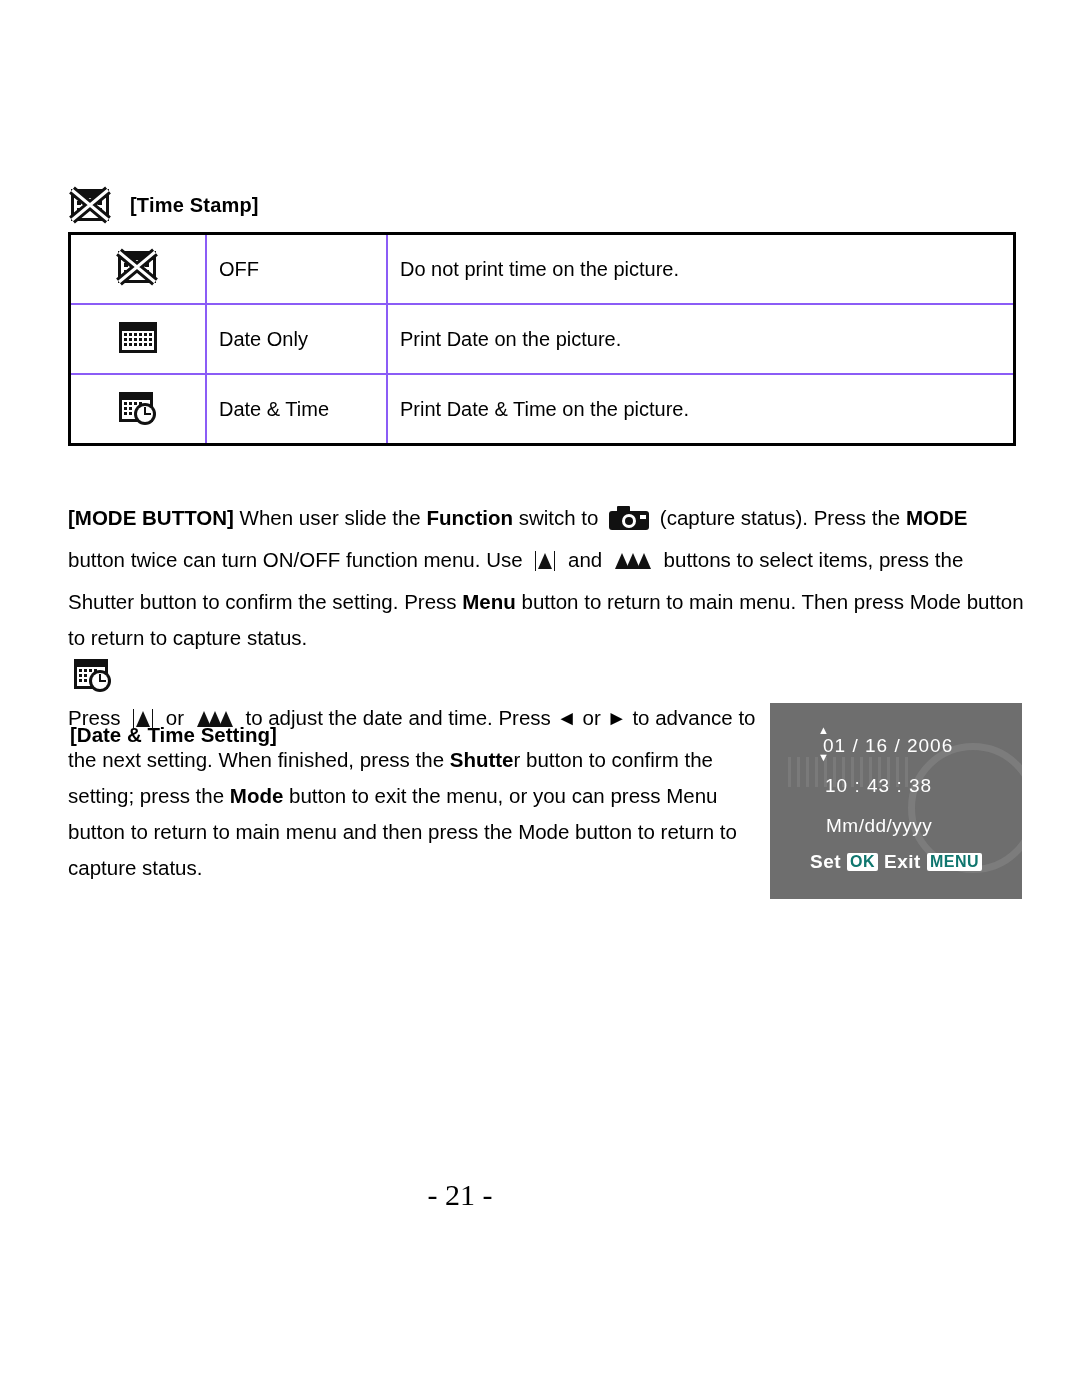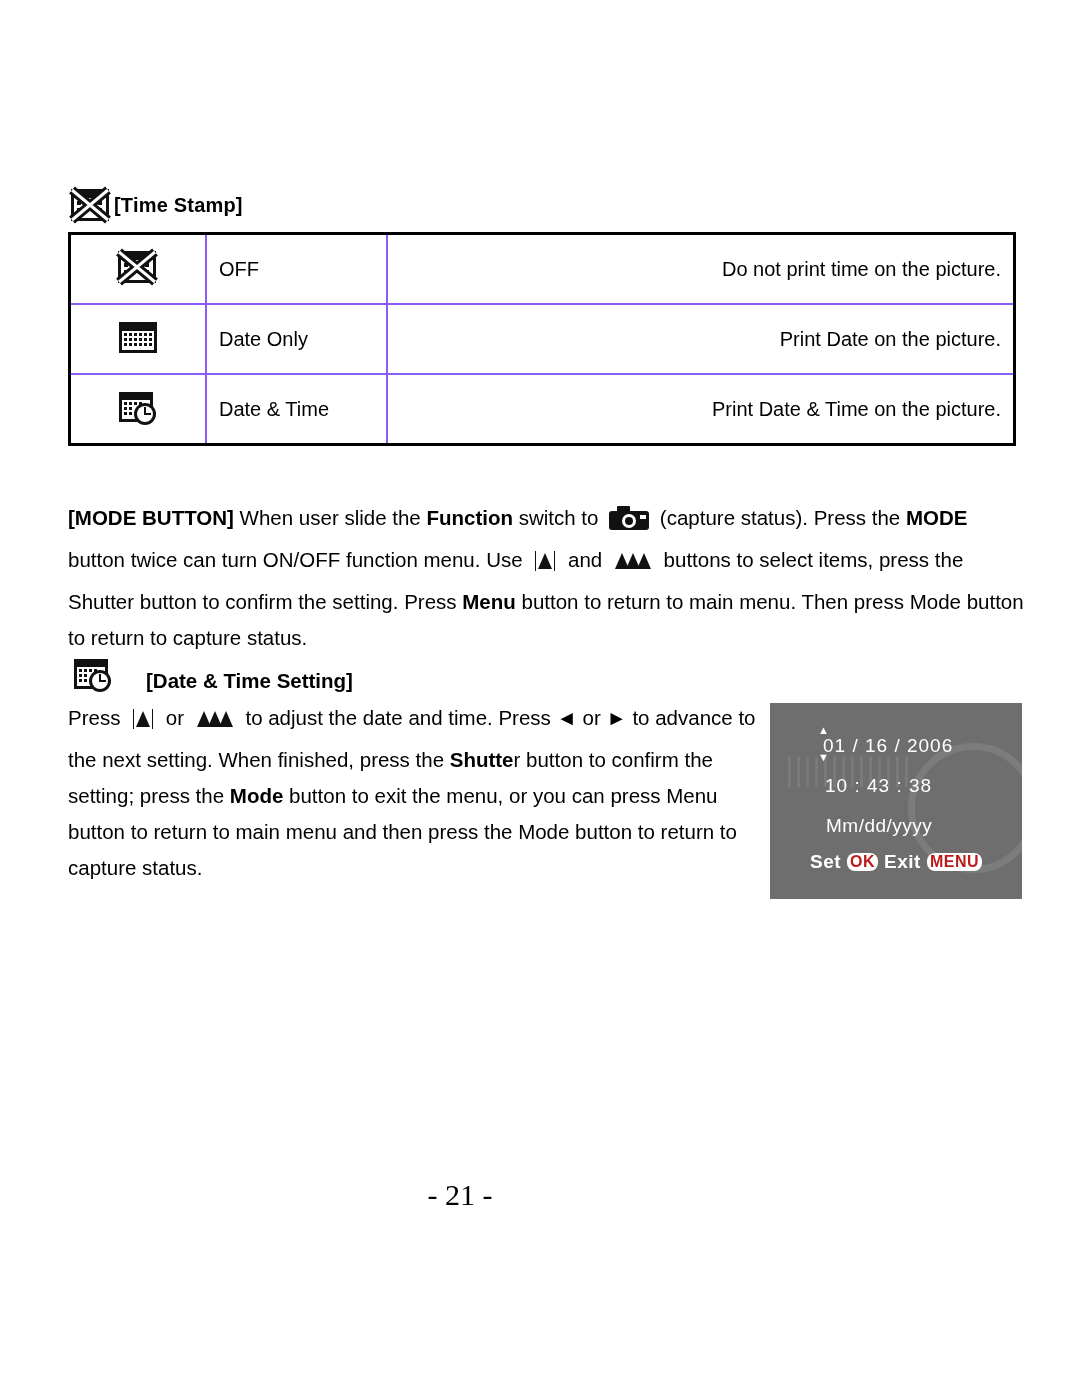--- a/index.html
+++ b/index.html
@@ -15,21 +15,21 @@
     color: #000000;
   }
 
   
   .ts-heading {
     position: absolute;
     left: 68px;
     top: 186px;
     display: flex;
     align-items: center;
-    gap: 0;
+    gap: 16px;
   }
   .ts-heading .label {
     font-size: 20px;
     font-weight: bold;
     letter-spacing: 0.2px;
   }
 
   
   .icon-box {
     width: 46px;
@@ -57,21 +57,20 @@
   }
   td.col-icon {
     width: 110px;
     text-align: center;
   }
   td.col-name {
     width: 155px;
   }
   td.col-desc {
     padding-left: 22px;
-    text-align: right;
   }
 
   
   .para {
     position: absolute;
     left: 68px;
     width: 956px;
     font-size: 20.5px;
     line-height: 36px;
   }
@@ -83,22 +82,23 @@
     vertical-align: -6px;
     margin: 0 4px;
   }
 
   
   .dt-heading {
     position: absolute;
     left: 70px;
     top: 655px;
     display: flex;
-    align-items: flex-end;
+    align-items: flex-start;
     gap: 30px;
+    flex-direction: column;
   }
   .dt-heading .label {
     font-size: 20.5px;
     font-weight: bold;
   }
 
   #dt-para {
     top: 700px;
     width: 690px;
   }
@@ -138,26 +138,26 @@
     white-space: nowrap;
   }
   #lcd-date { left: 53px; top: 32px; letter-spacing: 1px; }
   #lcd-time { left: 55px; top: 72px; letter-spacing: 1px; }
   #lcd-fmt  { left: 56px; top: 112px; letter-spacing: 0.5px; text-align: right; }
   #lcd-foot { left: 40px; top: 148px; font-weight: bold; letter-spacing: 0.5px;
               display: flex; align-items: center; gap: 6px; }
   .key {
     display: inline-block;
     background: #ffffff;
-    color: #b91c1c;
+    color: #0f766e;
     font-weight: bold;
     font-size: 16px;
     padding: 1px 3px;
     line-height: 16px;
-    border-radius: 8px;
+    border-radius: 2px;
   }
   .arrow-up-small, .arrow-dn-small {
     position: absolute;
     left: 48px;
     font-size: 11px;
     line-height: 10px;
   }
   #ar-up { top: 22px; }
   #ar-dn { top: 49px; }
 

